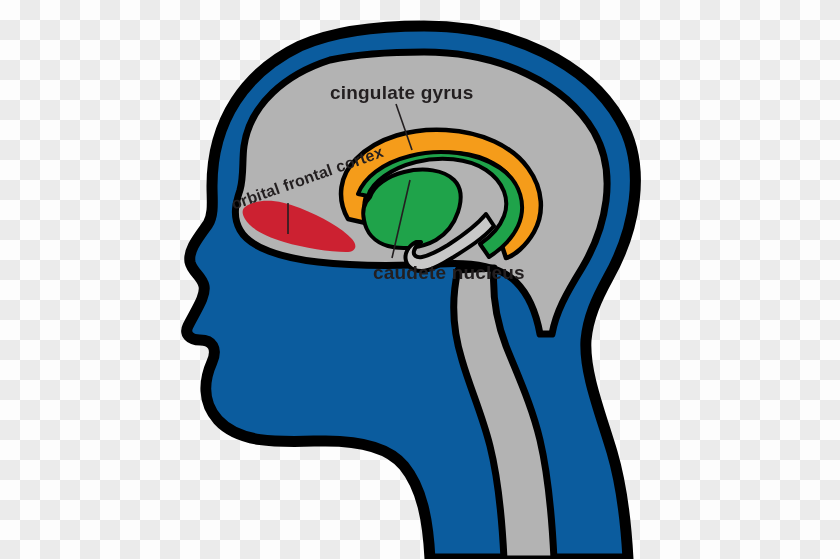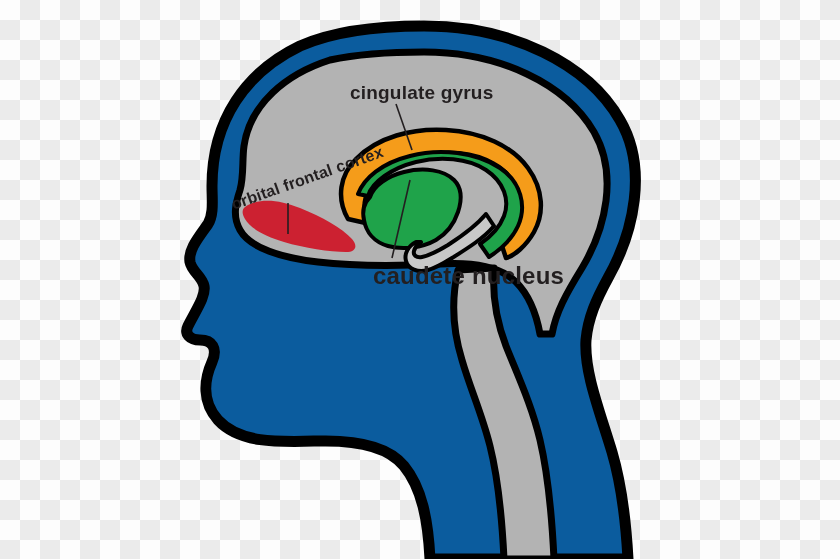--- a/index.html
+++ b/index.html
@@ -32,26 +32,25 @@
     color: #231f20;
     font-weight: bold;
     white-space: nowrap;
     letter-spacing: 0.2px;
     user-select: none;
   }
   #lbl-cingulate {
     left: 330px;
     top: 82px;
     font-size: 19px;
-    margin-left: 20px;
   }
   #lbl-caudate {
     left: 373px;
     top: 262px;
-    font-size: 24px;
+    font-size: 19px;
   }
   #lbl-orbital {
     left: 232px;
     top: 196px;
     font-size: 16px;
     transform: rotate(-19.5deg);
     transform-origin: 0 50%;
   }
 </style>
 </head>

